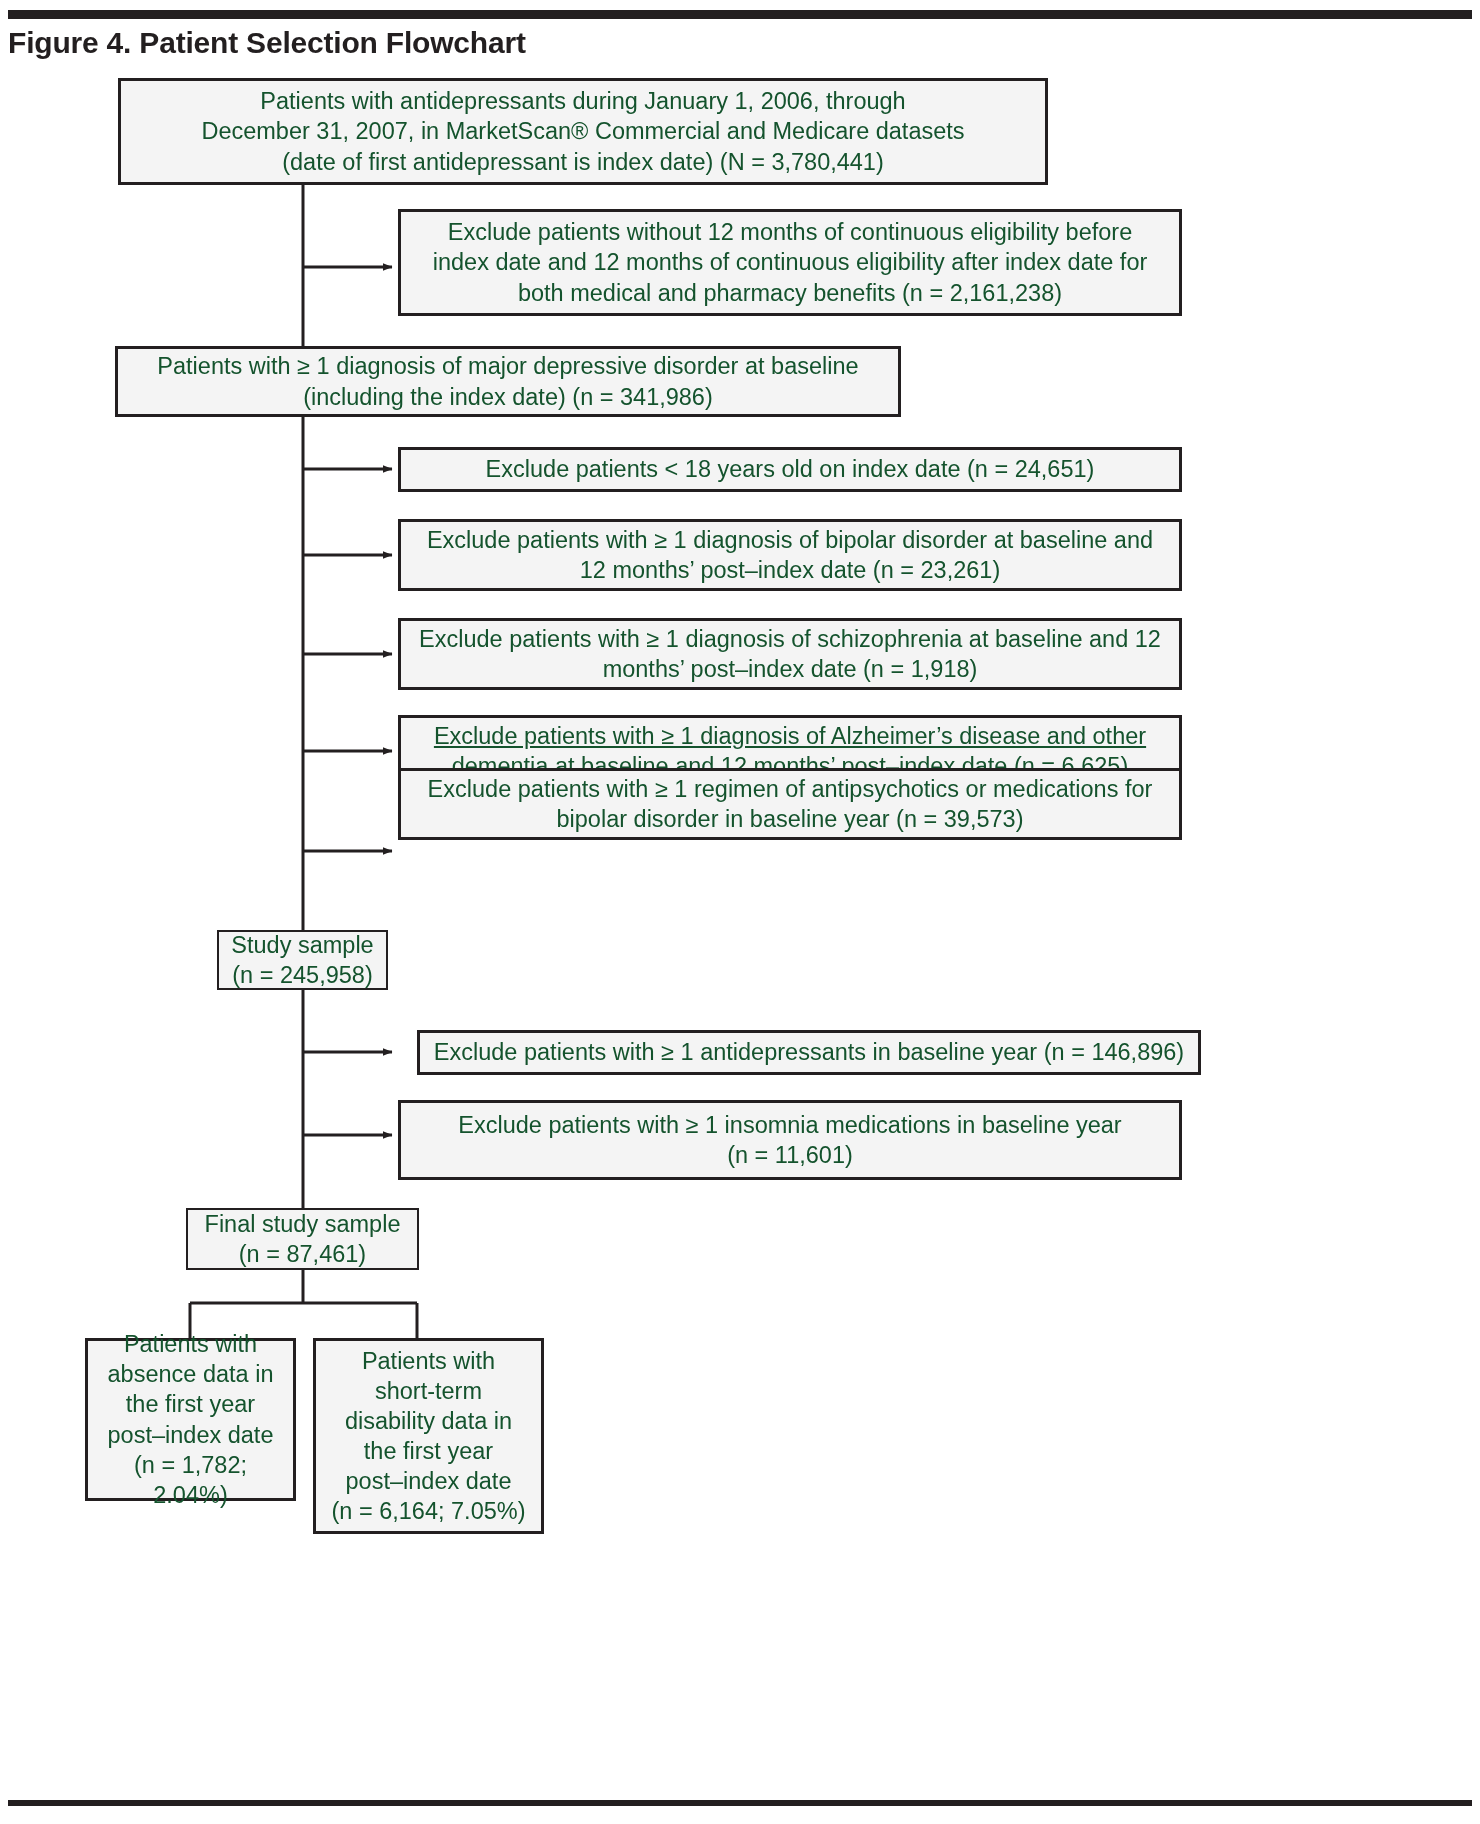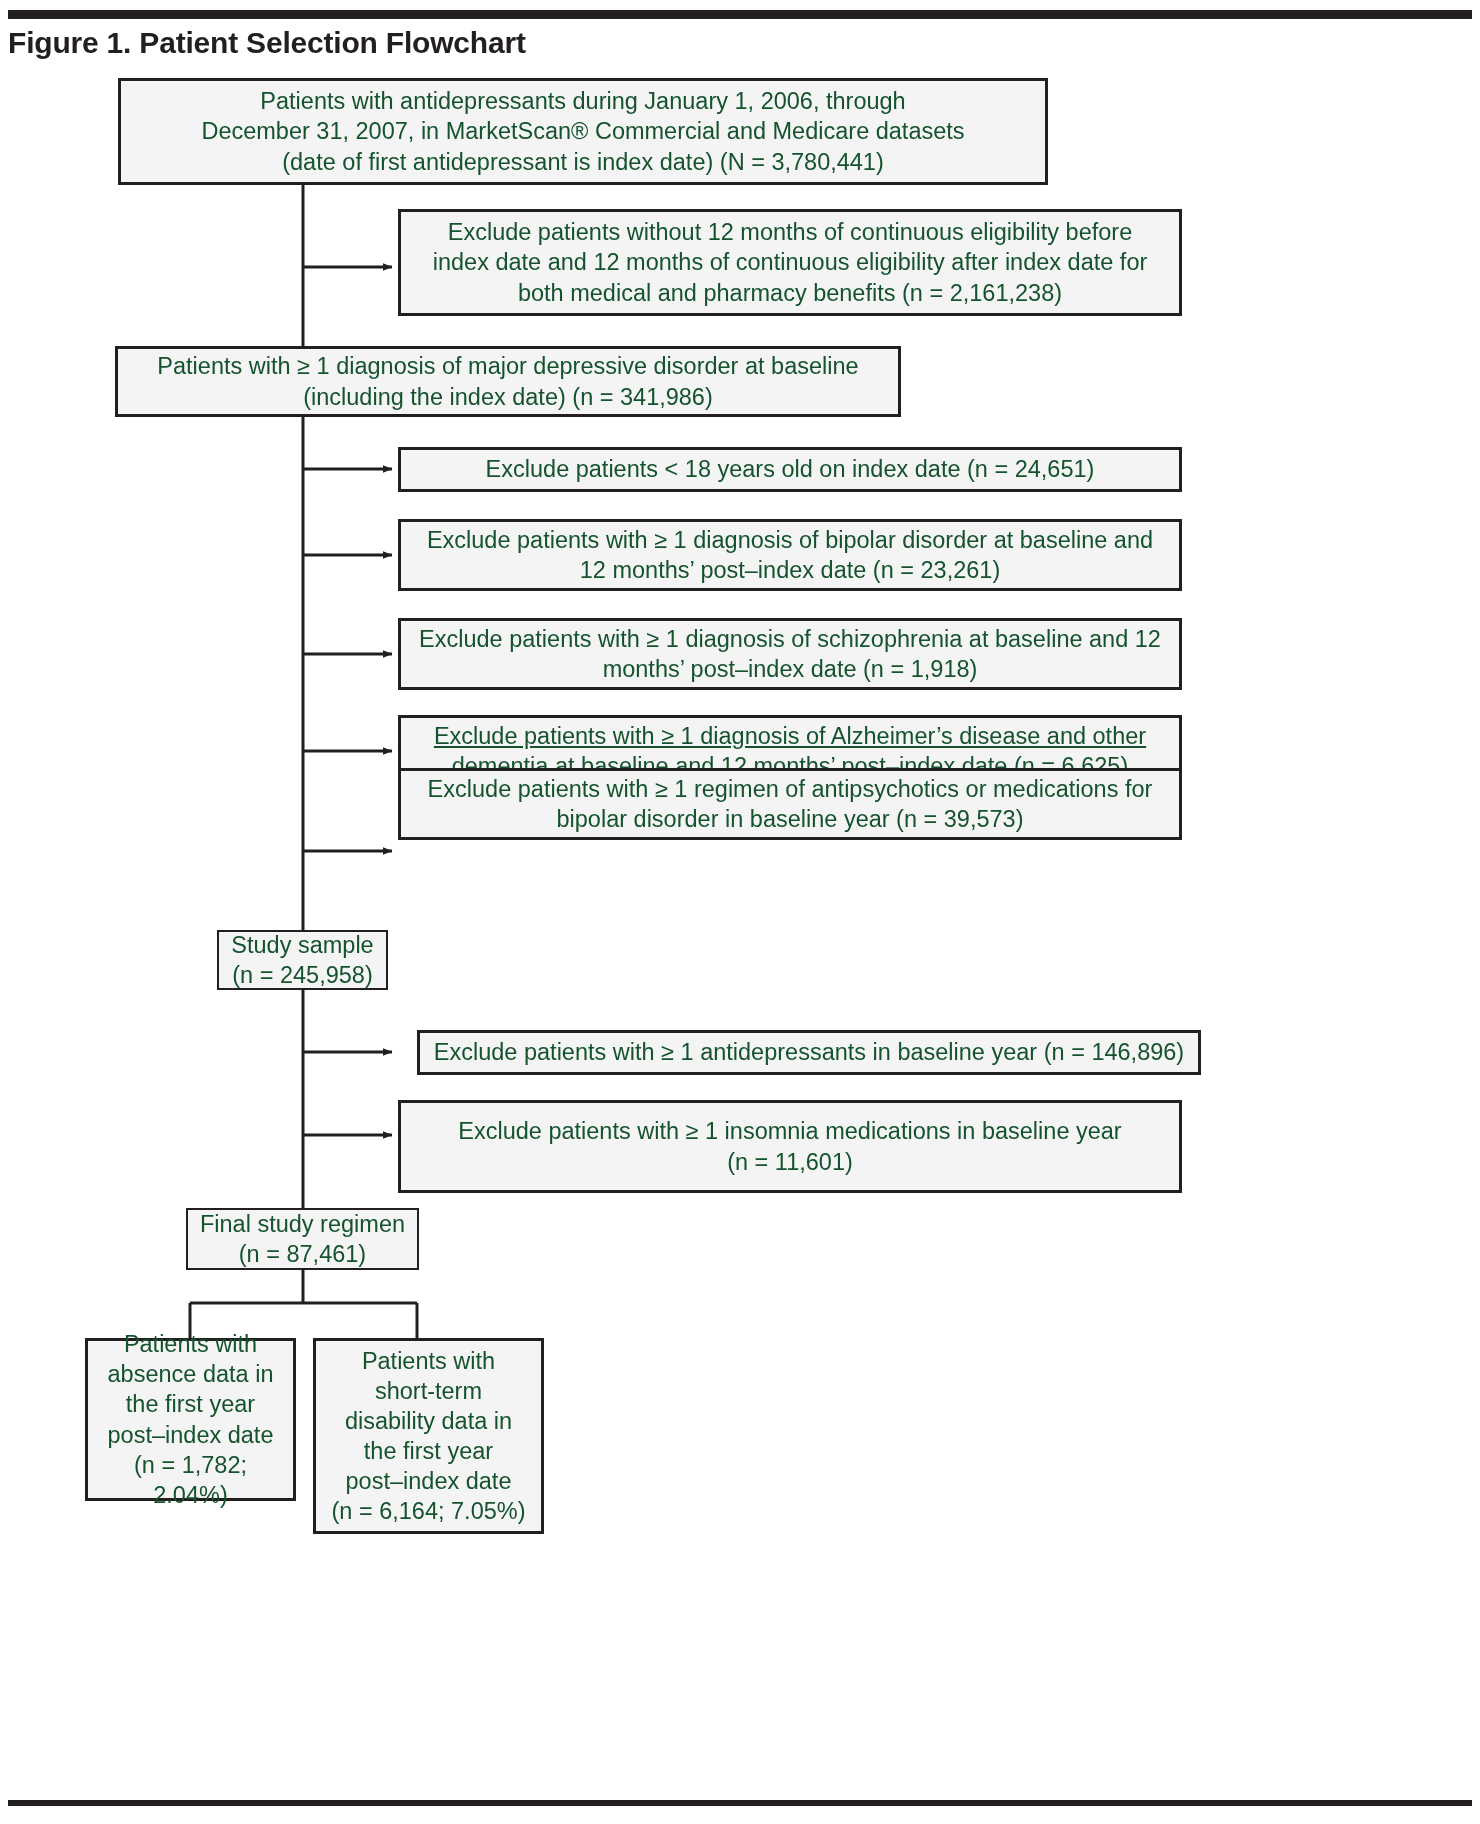--- a/index.html
+++ b/index.html
@@ -81,21 +81,21 @@
     width: 100%;
   }
 </style>
 </head>
 <body>
 
 <div id="page">
 
   <div class="rule-top"></div>
 
-  <div class="fig-title">Figure 1. Patient Selection Flowchart</div>
+  <div class="fig-title">Figure 4. Patient Selection Flowchart</div>
 
   <div id="chart">
 
     <svg id="lines" width="1480" height="1824">
       <defs>
         <marker id="arrowhead" markerWidth="10" markerHeight="8" refX="9.5" refY="4" orient="auto" markerUnits="userSpaceOnUse">
           <polygon points="0,0 10,4 0,8" fill="#231f20"></polygon>
         </marker>
       </defs>
 
@@ -183,30 +183,30 @@
         <span>(n = 245,958)</span>
       </span>
     </div>
 
     <div class="node" style="left:417px; top:1030px; width:784px; height:45px;">
       <span class="node-text">
         <span>Exclude patients with ≥ 1 antidepressants in baseline year (n = 146,896)</span>
       </span>
     </div>
 
-    <div class="node" style="left:398px; top:1100px; width:784px; height:93px;">
+    <div class="node" style="left:398px; top:1100px; width:784px; height:80px;">
       <span class="node-text">
         <span>Exclude patients with ≥ 1 insomnia medications in baseline year</span><br>
         <span>(n = 11,601)</span>
       </span>
     </div>
 
     <div class="node thin" style="left:186px; top:1208px; width:233px; height:62px;">
       <span class="node-text">
-        <span>Final study regimen</span><br>
+        <span>Final study sample</span><br>
         <span>(n = 87,461)</span>
       </span>
     </div>
 
     <div class="node" style="left:85px; top:1338px; width:211px; height:163px;">
       <span class="node-text">
         <span>Patients with</span><br>
         <span>absence data in</span><br>
         <span>the first year</span><br>
         <span>post–index date</span><br>

